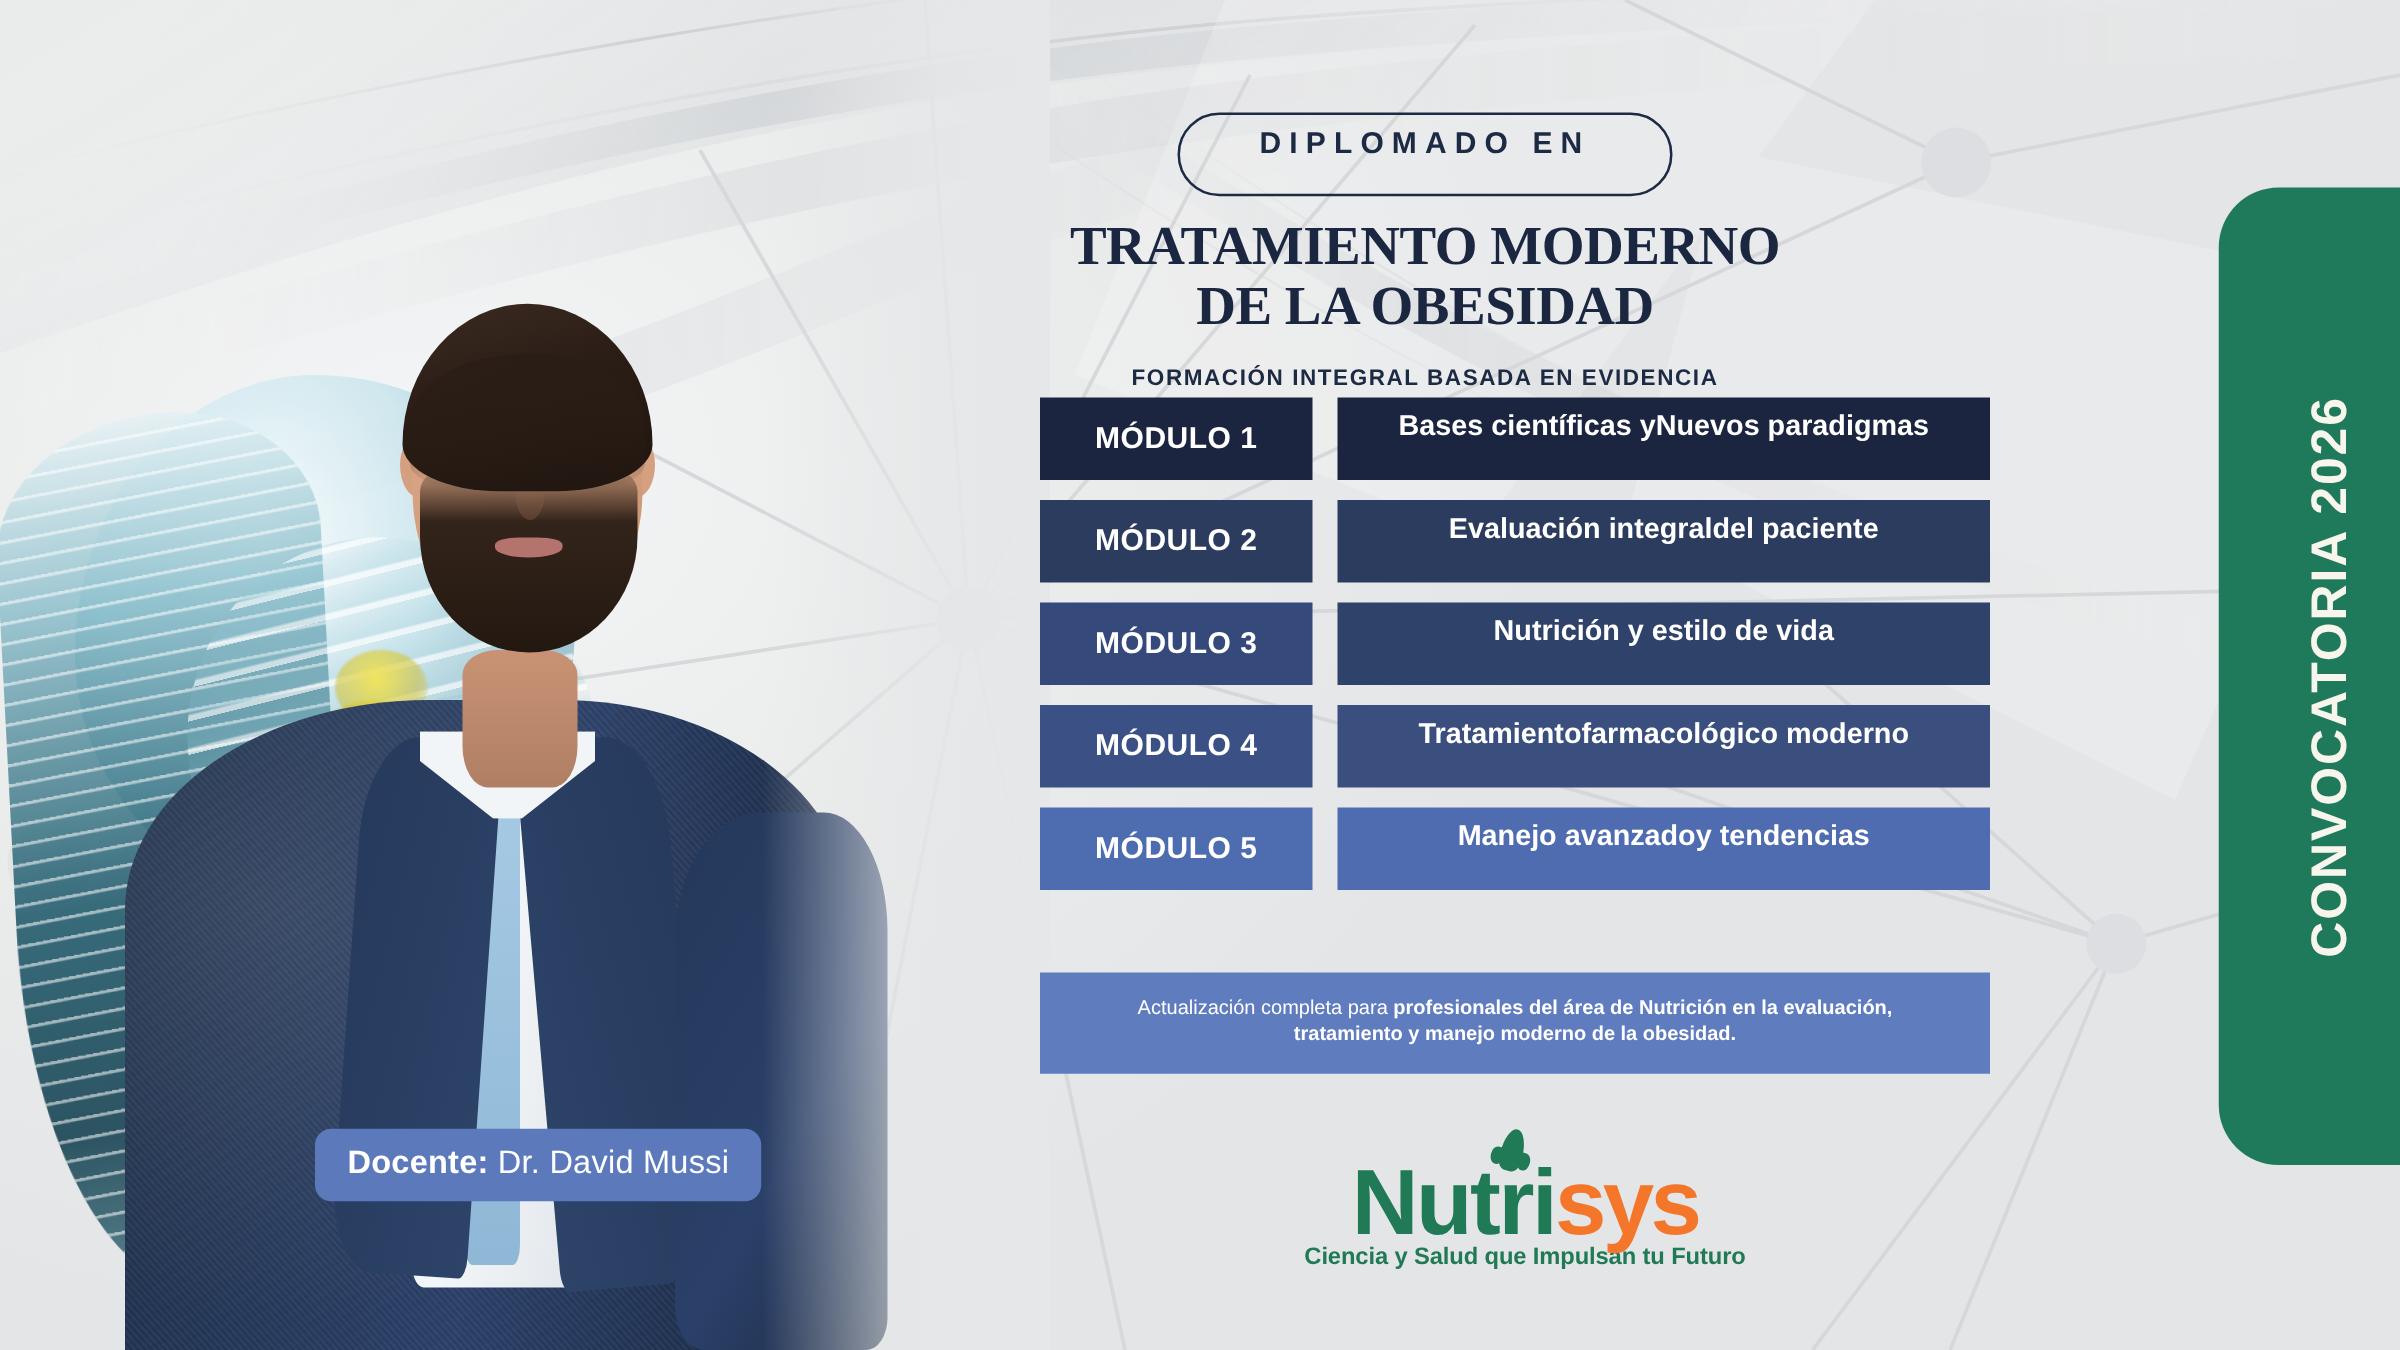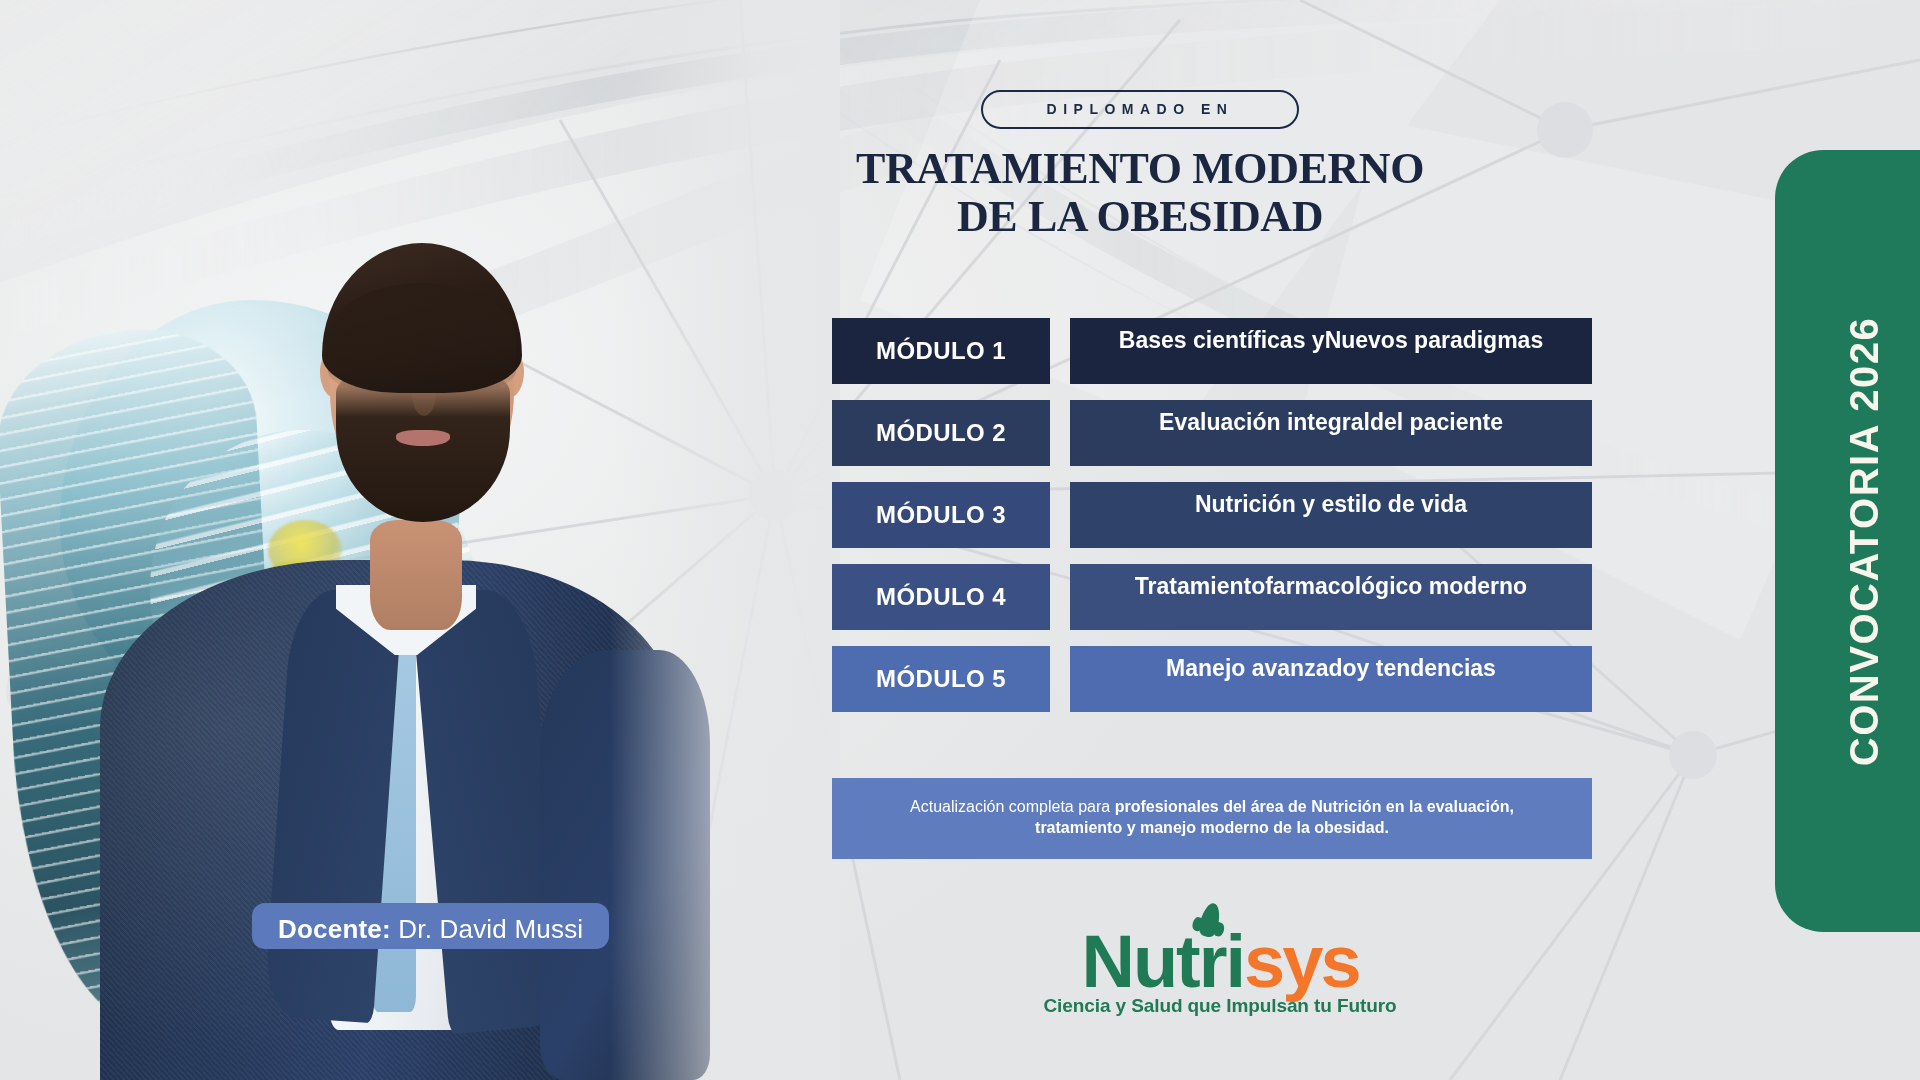--- a/index.html
+++ b/index.html
@@ -176,36 +176,36 @@
   
   #ribbons{ opacity:.85; }
 
   
   #network{ opacity:1; }
 
   
   #docente-badge{
     position:absolute; left:252px; top:903px;
     background:#5b79bb; color:#fff;
-    padding:11px 26px 4px 26px;
+    padding:11px 26px 16px 26px;
     border-radius:13px;
     font-size:26px; letter-spacing:.2px;
     white-space:nowrap;
   }
   #docente-badge .lbl{ font-weight:bold; }
   #docente-badge .nm{ font-weight:400; }
 
   
   #header{ position:absolute; left:830px; top:90px; width:620px; text-align:center; }
   #pill{
     display:inline-block;
     border:2px solid #1d2a44;
     border-radius:40px;
-    padding:9px 64px 10px 64px;
-    font-size:14px; font-weight:bold; letter-spacing:6.5px;
+    padding:9px 64px 26px 64px;
+    font-size:24px; font-weight:bold; letter-spacing:6.5px;
     color:#1d2a44;
   }
   #title{
     margin-top:16px;
     font-size:44px; font-weight:bold; line-height:1.10;
     color:#1b2741; letter-spacing:-.4px;font-family:Liberation Serif, serif;
   }
   #subtitle{
     margin-top:22px;
     font-size:18px; font-weight:bold; letter-spacing:1.25px;
@@ -397,20 +397,21 @@
   <div id="docente-badge">
     <span class="lbl">Docente:</span><span class="nm"> Dr. David Mussi</span>
   </div>
 
   <div id="header">
     <div id="pill">DIPLOMADO EN</div>
     <div id="title">
       <div>TRATAMIENTO MODERNO</div>
       <div>DE LA OBESIDAD</div>
     </div>
+    <div id="subtitle">FORMACIÓN INTEGRAL BASADA EN EVIDENCIA</div>
   </div>
 
   <div id="modules">
       <div class="mod-row">
         <div class="mod-num" style="background: rgb(27, 37, 64);">MÓDULO 1</div>
         <div class="mod-txt" style="background: rgb(27, 37, 64);">
           <div>Bases científicas y</div>
           <div>Nuevos paradigmas</div>
         </div>
       </div>

